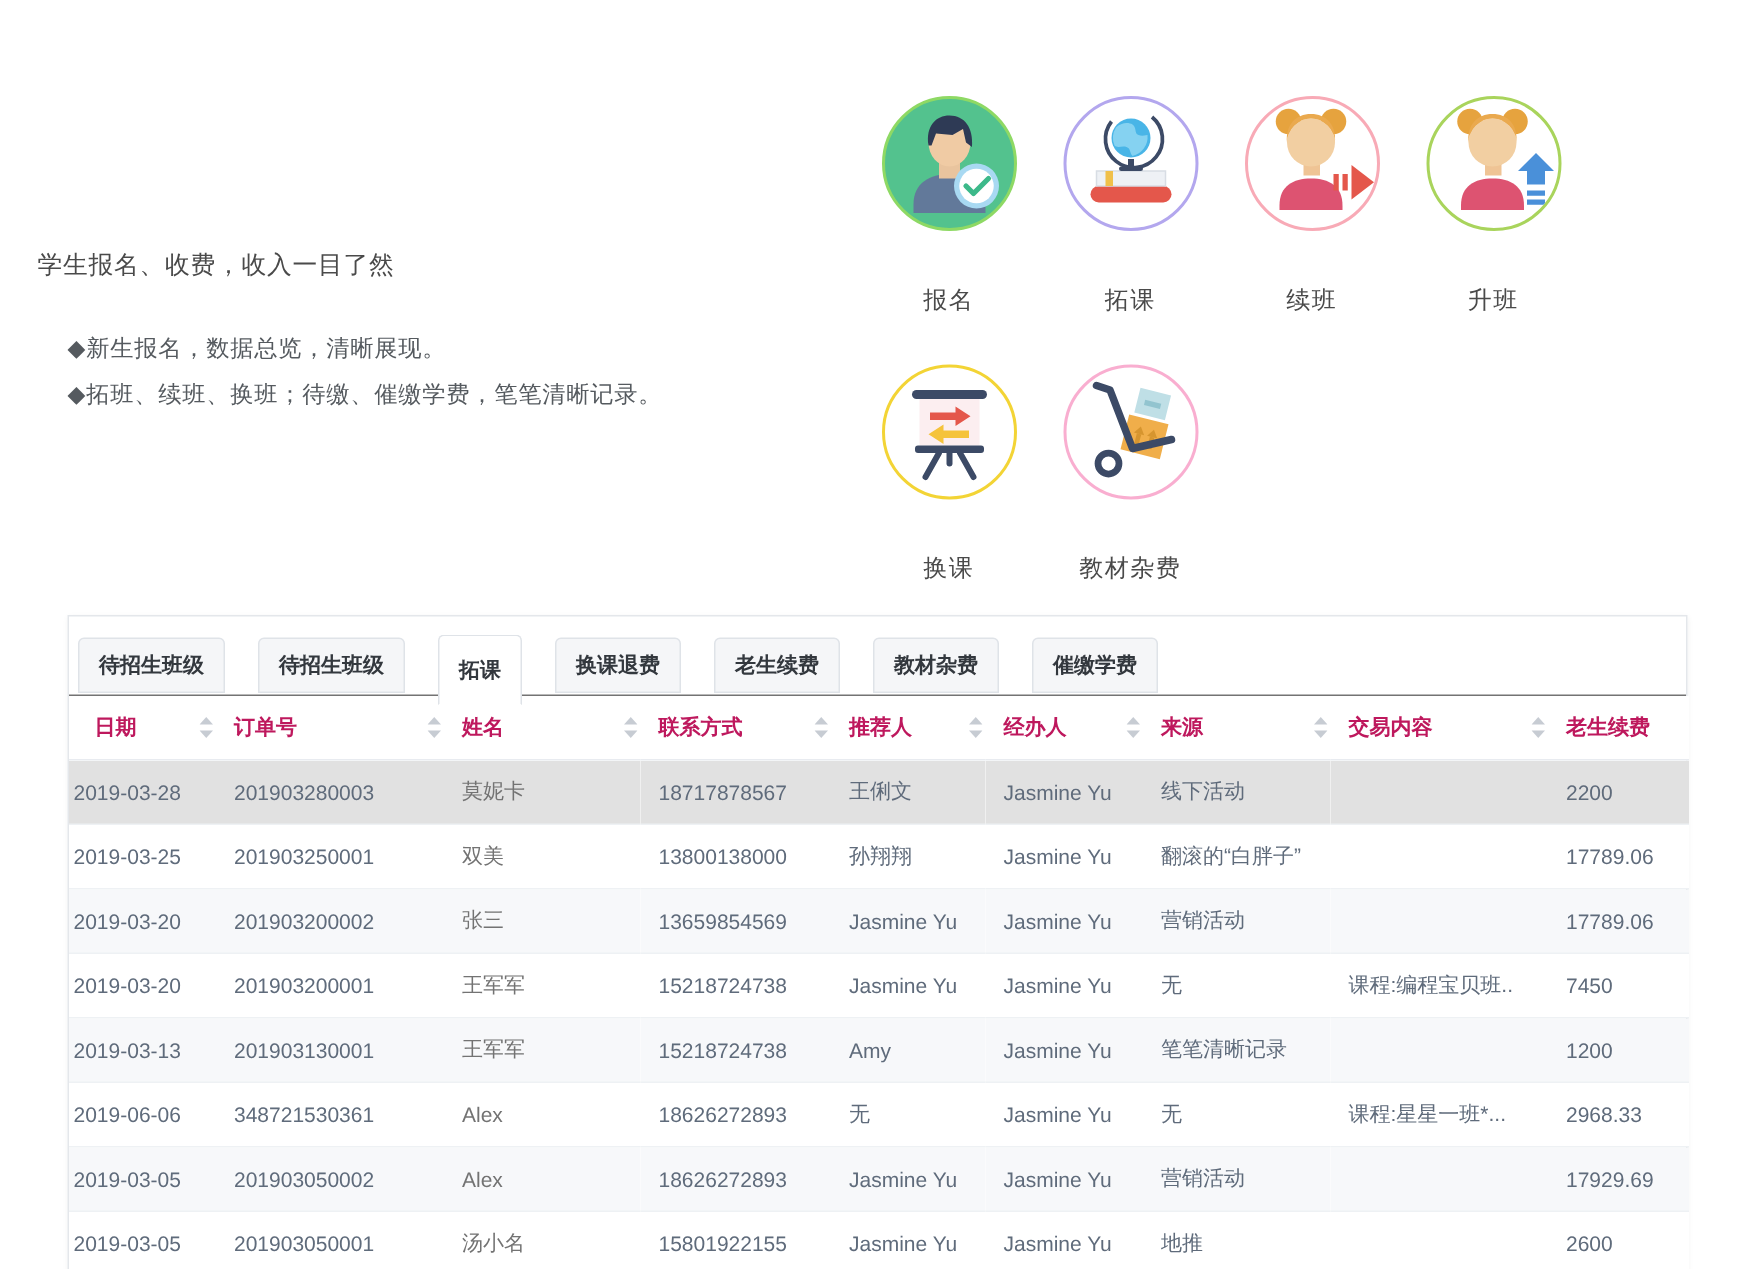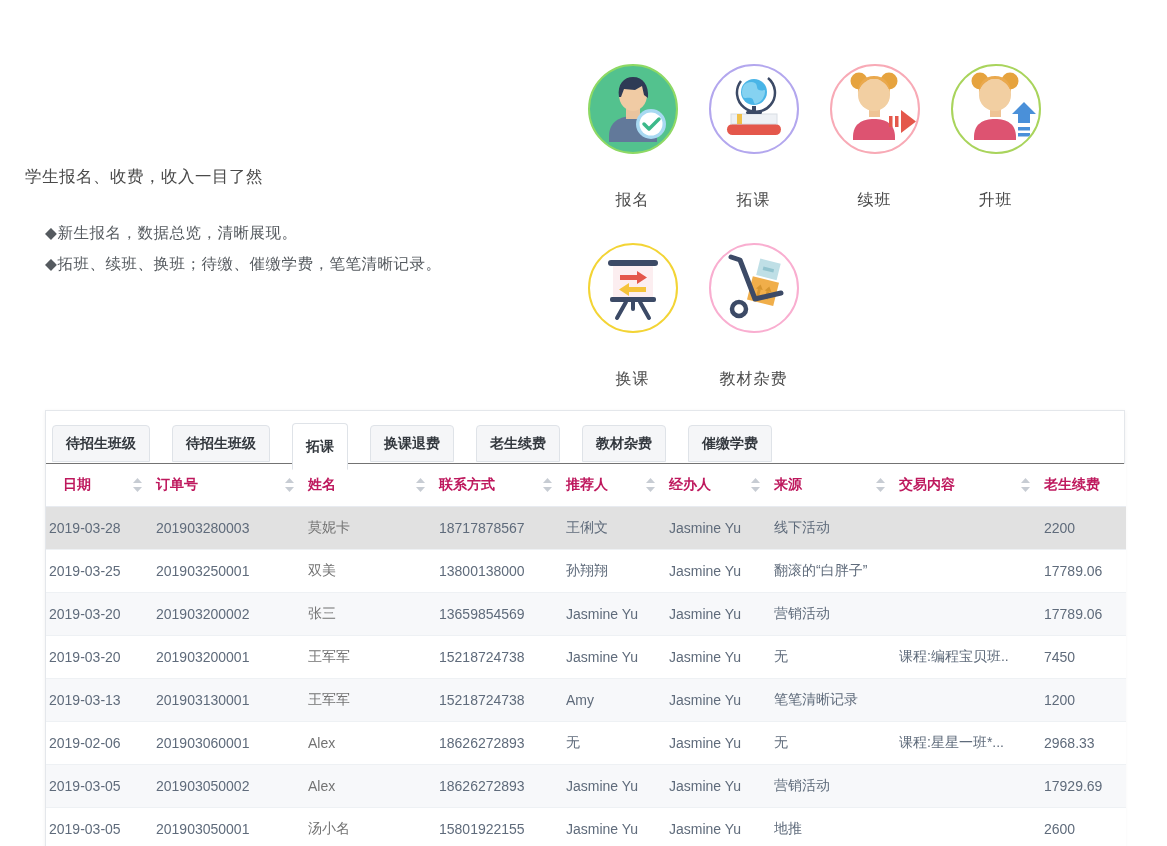--- a/index.html
+++ b/index.html
@@ -366,22 +366,22 @@
           <td>201903130001</td>
           <td class="link-cell">王军军</td>
           <td>15218724738</td>
           <td>Amy</td>
           <td>Jasmine Yu</td>
           <td>笔笔清晰记录</td>
           <td></td>
           <td>1200</td>
         </tr>
         <tr>
-          <td>2019-02-06</td>
-          <td>201903060001</td>
+          <td>2019-06-06</td>
+          <td>348721530361</td>
           <td class="link-cell">Alex</td>
           <td>18626272893</td>
           <td>无</td>
           <td>Jasmine Yu</td>
           <td>无</td>
           <td>课程:星星一班*...</td>
           <td>2968.33</td>
         </tr>
         <tr>
           <td>2019-03-05</td>

